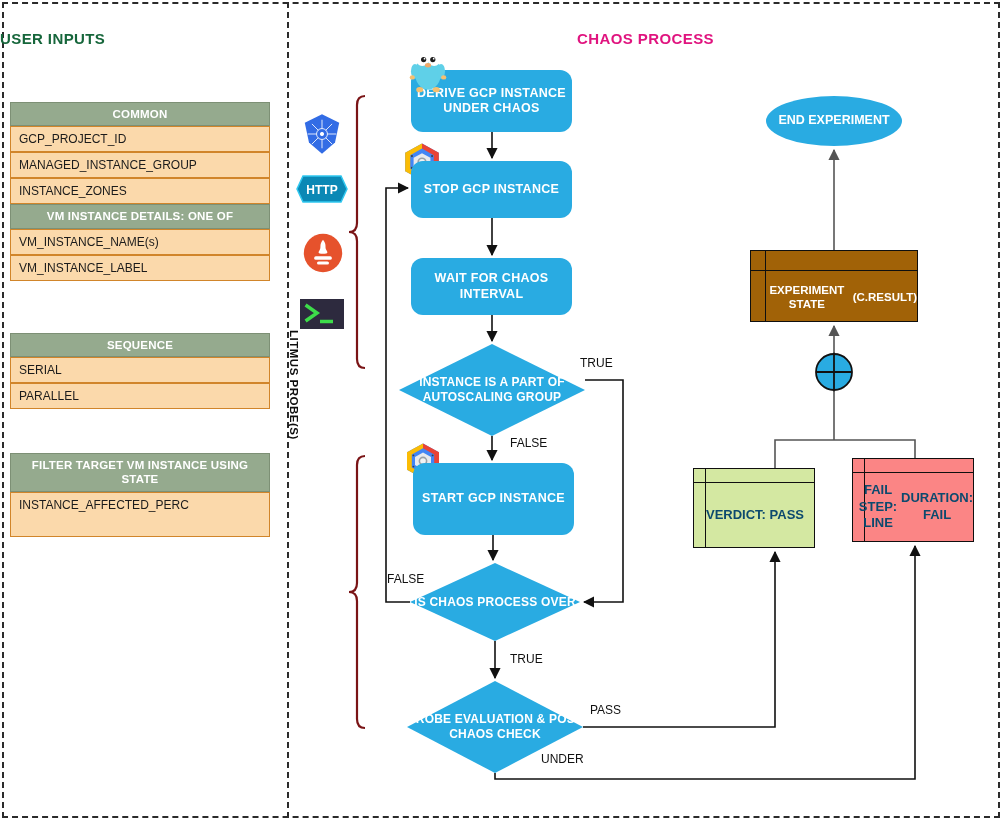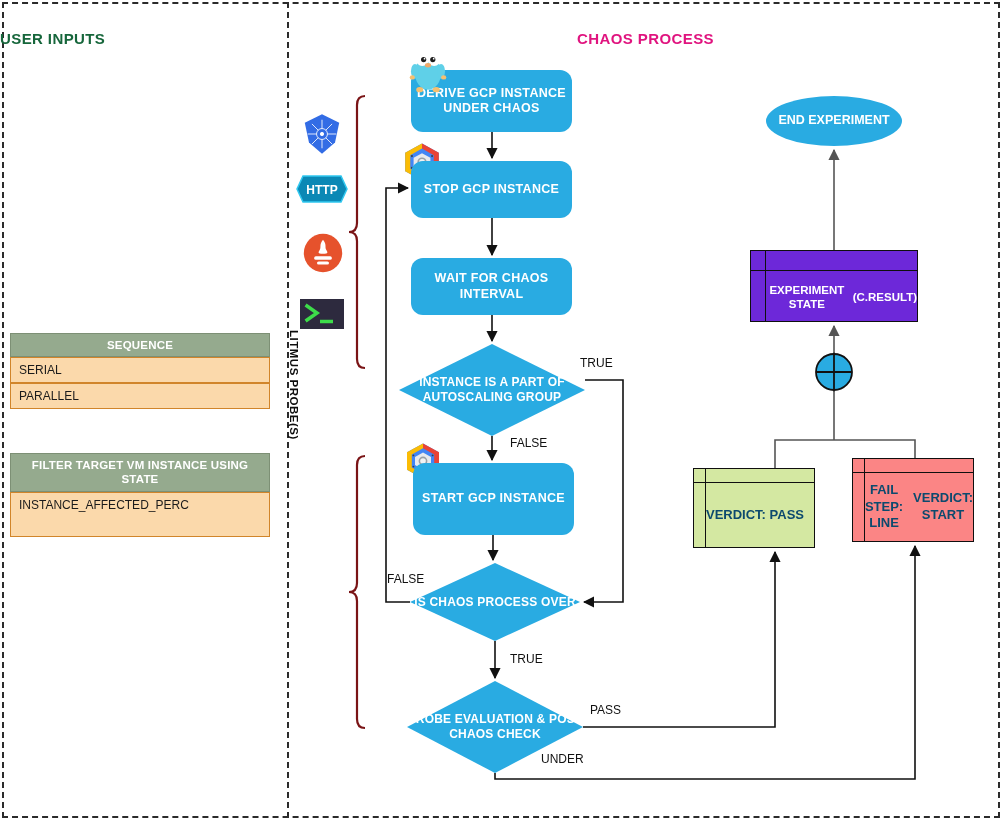--- a/index.html
+++ b/index.html
@@ -60,21 +60,21 @@
   #node-wait{left:411px;top:258px;width:161px;height:57px;}
   #node-start{left:413px;top:463px;width:161px;height:72px;}
 
   #dia-autoscaling{left:399px;top:344px;width:186px;height:92px;}
   #dia-duration{left:410px;top:563px;width:170px;height:78px;}
   #dia-probe{left:407px;top:681px;width:176px;height:92px;}
 
   
   #node-end{left:766px;top:96px;width:136px;height:50px;background:#29abe2;
       border-radius:50%/50%;font-size:12.5px;}
-  .state-box{position:absolute;background:#6d28d9;border:1.6px solid #0f0f0f;
+  .state-box{position:absolute;background:#a16207;border:1.6px solid #0f0f0f;
       box-sizing:border-box;}
   #node-state{left:750px;top:250px;width:168px;height:72px;}
   .state-box .sb-top{position:absolute;left:0;top:0;width:100%;height:20px;
       border-bottom:1.6px solid #0f0f0f;box-sizing:border-box;}
   .state-box .sb-left{position:absolute;left:14px;top:0;width:0;height:100%;
       border-left:1.6px solid #0f0f0f;}
   .state-box .sb-text{position:absolute;left:0;top:20px;width:100%;height:52px;
       display:flex;align-items:center;justify-content:center;text-align:center;
       color:#fff;font-weight:bold;font-size:11.5px;line-height:1.25;padding-left:10px;
       box-sizing:border-box;}
@@ -97,20 +97,29 @@
 <body>
 
 <div class="canvas">
 
   <div class="outer-frame"></div>
   <div class="divider"></div>
 
   <div class="panel-title" id="user-inputs-title">USER INPUTS</div>
   <div class="panel-title" id="chaos-title">CHAOS PROCESS</div>
 
+  <div class="tbl" id="tbl-common">
+    <div class="hdr">COMMON</div>
+    <div class="cell">GCP_PROJECT_ID</div>
+    <div class="cell">MANAGED_INSTANCE_GROUP</div>
+    <div class="cell">INSTANCE_ZONES</div>
+    <div class="hdr">VM INSTANCE DETAILS: ONE OF</div>
+    <div class="cell">VM_INSTANCE_NAME(s)</div>
+    <div class="cell">VM_INSTANCE_LABEL</div>
+  </div>
 
   <div class="tbl" id="tbl-sequence">
     <div class="hdr">SEQUENCE</div>
     <div class="cell">SERIAL</div>
     <div class="cell">PARALLEL</div>
   </div>
 
   <div class="tbl" id="tbl-filter">
     <div class="hdr">FILTER TARGET VM INSTANCE USING STATE</div>
     <div class="cell" style="padding-bottom:24px;">INSTANCE_AFFECTED_PERC</div>
@@ -316,17 +325,17 @@
     <div class="nb-left"></div>
     <div class="nb-text">VERDICT: PASS</div>
   </div>
 
   <div class="note-box" id="node-verdict-fail">
     <div class="nb-top"></div>
     <div class="nb-left"></div>
     <div class="nb-text">
       <span>FAIL STEP: LINE</span>
         <br>
-      <span>VERDICT: START</span>
+      <span>DURATION: FAIL</span>
     </div>
   </div>
 
 </div>
 
 </body></html>

